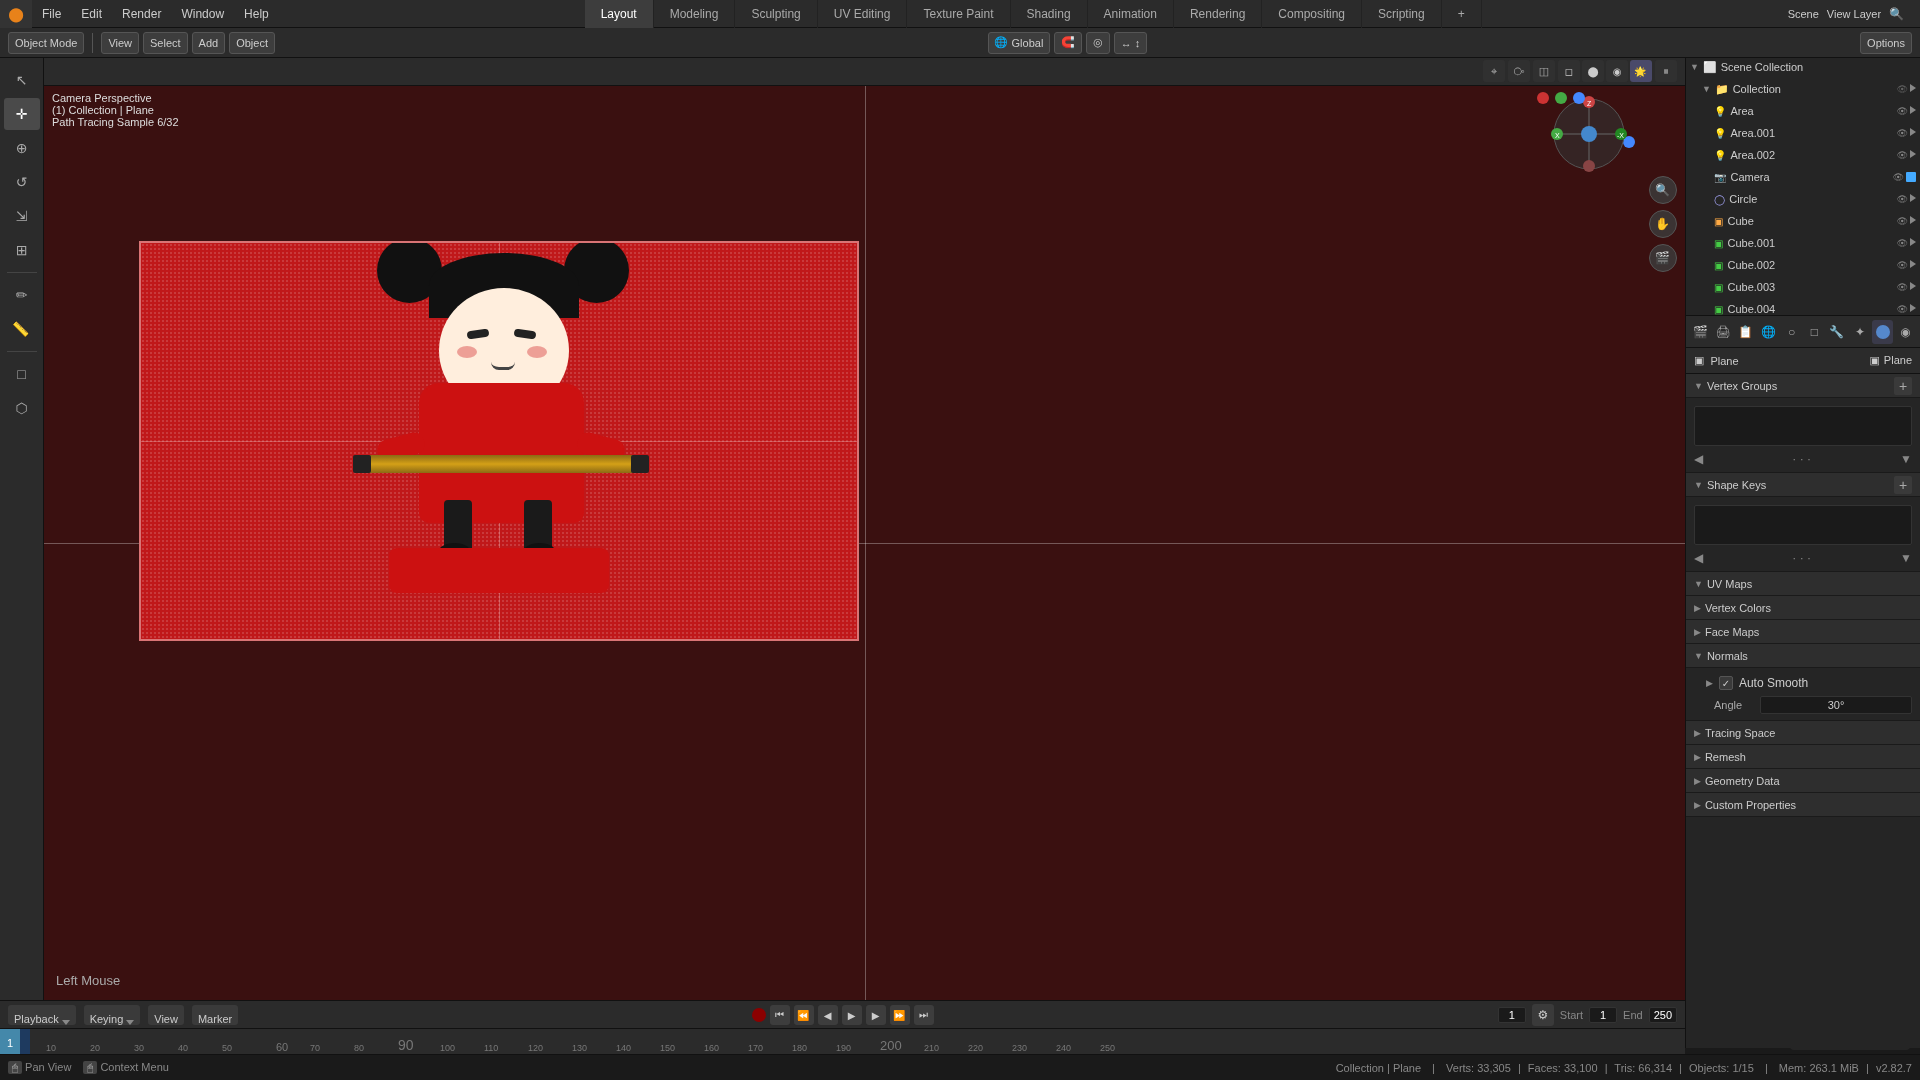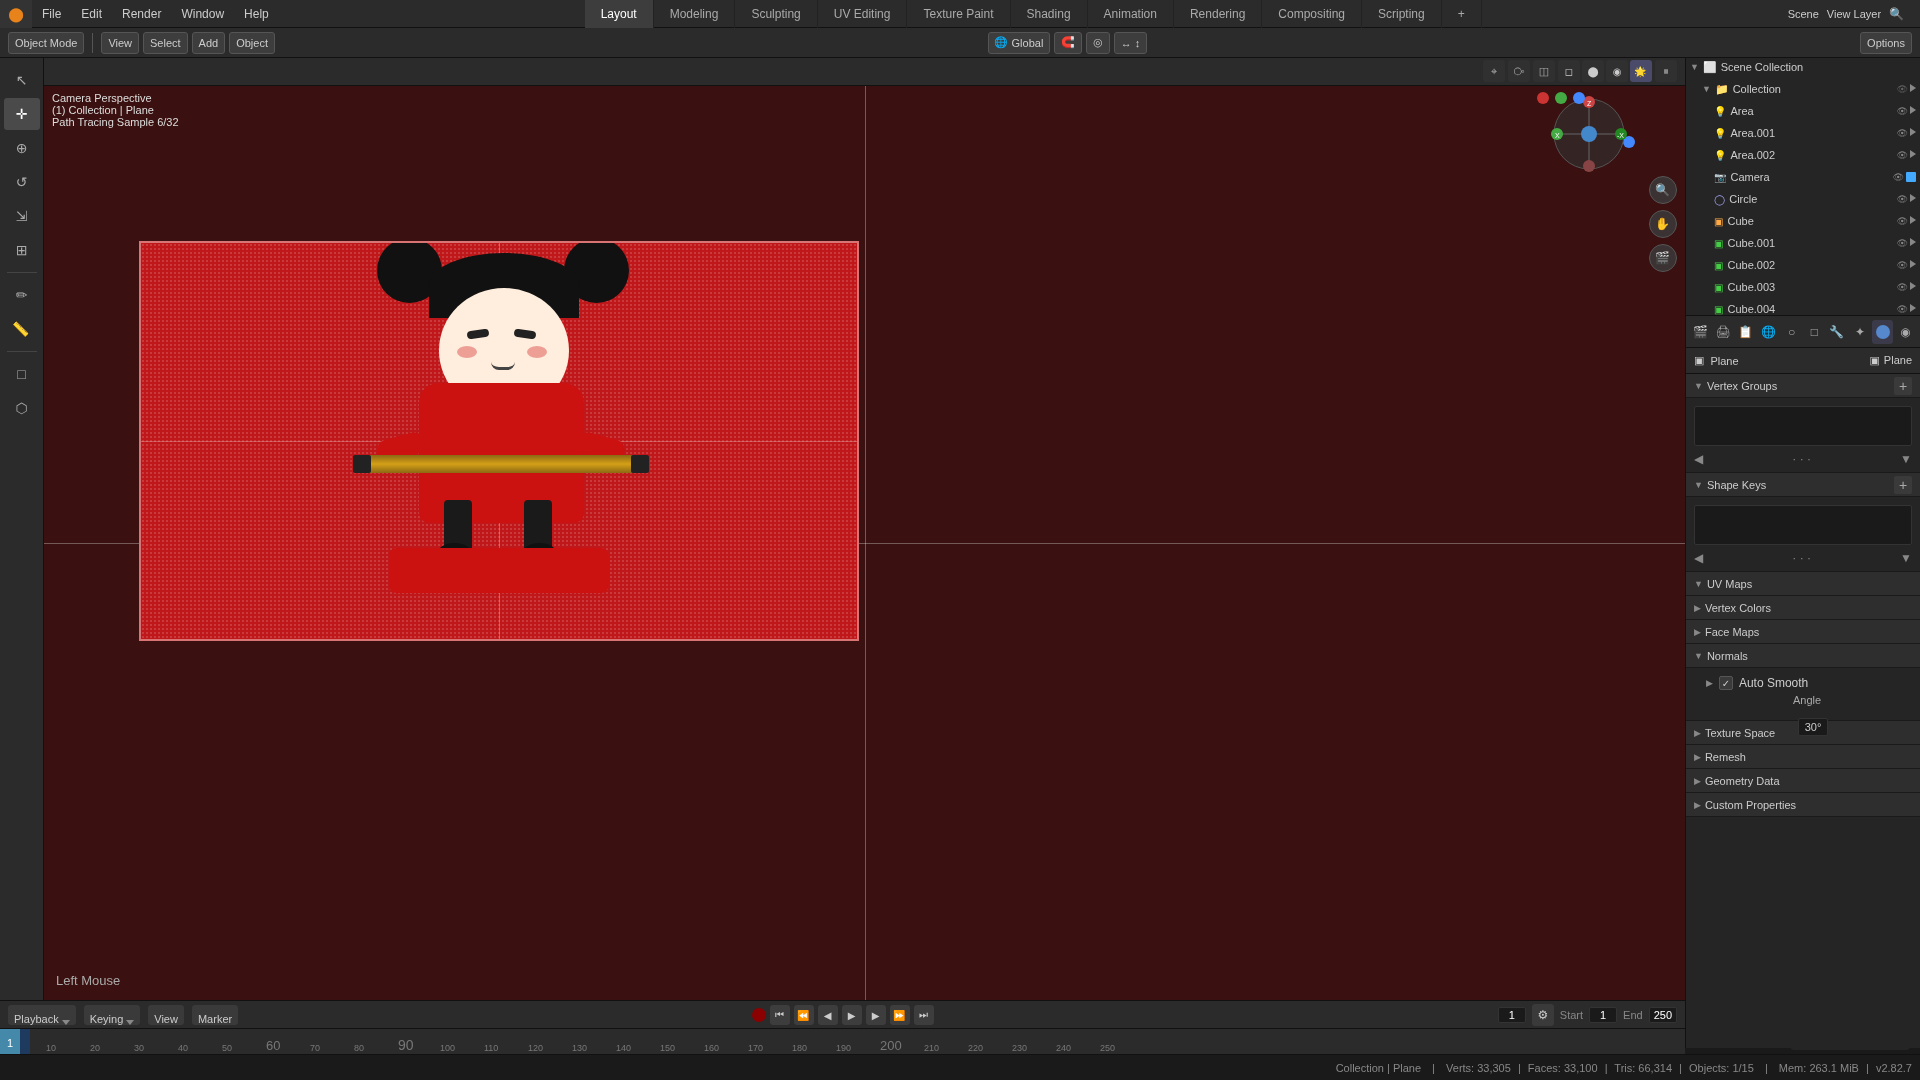--- a/index.html
+++ b/index.html
@@ -388,23 +388,22 @@
       border: 1px solid #555;
       border-radius: 2px;
       display: flex;
       align-items: center;
       justify-content: center;
     }
     .angle-row {
       display: flex;
       align-items: center;
       height: 22px;
-      gap: 12px;
+      gap: 6px;
       padding-left: 20px;
-      flex-direction: column;
     }
     .angle-label { color: #aaa; font-size: 11px; min-width: 40px; }
     .angle-value {
       background: #1a1a1a;
       border: 1px solid #333;
       border-radius: 2px;
       padding: 2px 6px;
       font-size: 11px;
       color: #ccc;
       flex: 1;
@@ -1206,21 +1205,21 @@
         <span>Auto Smooth</span>
       </div>
       <div class="angle-row">
         <span class="angle-label">Angle</span>
         <div class="angle-value">30°</div>
       </div>
     </div>
 
     <div class="section-header">
       <span class="section-arrow">▶</span>
-      <span>Texture Space</span>
+      <span>Tracing Space</span>
     </div>
 
     <div class="section-header">
       <span class="section-arrow">▶</span>
       <span>Remesh</span>
     </div>
 
     <div class="section-header">
       <span class="section-arrow">▶</span>
       <span>Geometry Data</span>
@@ -1279,21 +1278,21 @@
 
     <div style="position:absolute; top:0; left:0; width:20px; height:28px; background:#4488aa; display:flex; align-items:center; justify-content:center; font-size:11px; color:#fff;">1</div>
 
     <div style="position:absolute; top:0; left:0; width:100%; height:28px; display:flex; align-items:flex-end; padding-bottom:4px; padding-left:24px;">
 
       <div style="position:absolute; left:46px; font-size:9px; color:#777;">10</div>
       <div style="position:absolute; left:90px; font-size:9px; color:#777;">20</div>
       <div style="position:absolute; left:134px; font-size:9px; color:#777;">30</div>
       <div style="position:absolute; left:178px; font-size:9px; color:#777;">40</div>
       <div style="position:absolute; left:222px; font-size:9px; color:#777;">50</div>
-      <div style="position:absolute; left:266px; font-size:13px; color:#777;">60</div>
+      <div style="position:absolute; left:276px; font-size:11px; color:#777;">60</div>
       <div style="position:absolute; left:310px; font-size:9px; color:#777;">70</div>
       <div style="position:absolute; left:354px; font-size:9px; color:#777;">80</div>
       <div style="position:absolute; left:398px; font-size:14px; color:#777;">90</div>
       <div style="position:absolute; left:440px; font-size:9px; color:#777;">100</div>
       <div style="position:absolute; left:484px; font-size:9px; color:#777;">110</div>
       <div style="position:absolute; left:528px; font-size:9px; color:#777;">120</div>
       <div style="position:absolute; left:572px; font-size:9px; color:#777;">130</div>
       <div style="position:absolute; left:616px; font-size:9px; color:#777;">140</div>
       <div style="position:absolute; left:660px; font-size:9px; color:#777;">150</div>
       <div style="position:absolute; left:704px; font-size:9px; color:#777;">160</div>
@@ -1308,20 +1307,30 @@
       <div style="position:absolute; left:1100px; font-size:9px; color:#777;">250</div>
     </div>
   </div>
 
   <div style="height:24px; background:#252525; position:relative;">
     <div style="position:absolute; top:0; left:0; width:2px; height:100%; background:#e8821a;"></div>
   </div>
 </div>
 
 <div id="status-bar">
+  <div class="status-left">
+    <span>
+      <span style="background:#444; border-radius:2px; padding:1px 4px; font-size:10px; color:#ccc;">🖱</span>
+      <span>Pan View</span>
+    </span>
+    <span>
+      <span style="background:#444; border-radius:2px; padding:1px 4px; font-size:10px; color:#ccc;">🖱</span>
+      <span>Context Menu</span>
+    </span>
+  </div>
   <div class="status-right">
     <span>Collection | Plane</span>
     <span style="margin:0 8px;">|</span>
     <span>Verts: 33,305</span>
     <span style="margin:0 4px;">|</span>
     <span>Faces: 33,100</span>
     <span style="margin:0 4px;">|</span>
     <span>Tris: 66,314</span>
     <span style="margin:0 4px;">|</span>
     <span>Objects: 1/15</span>

